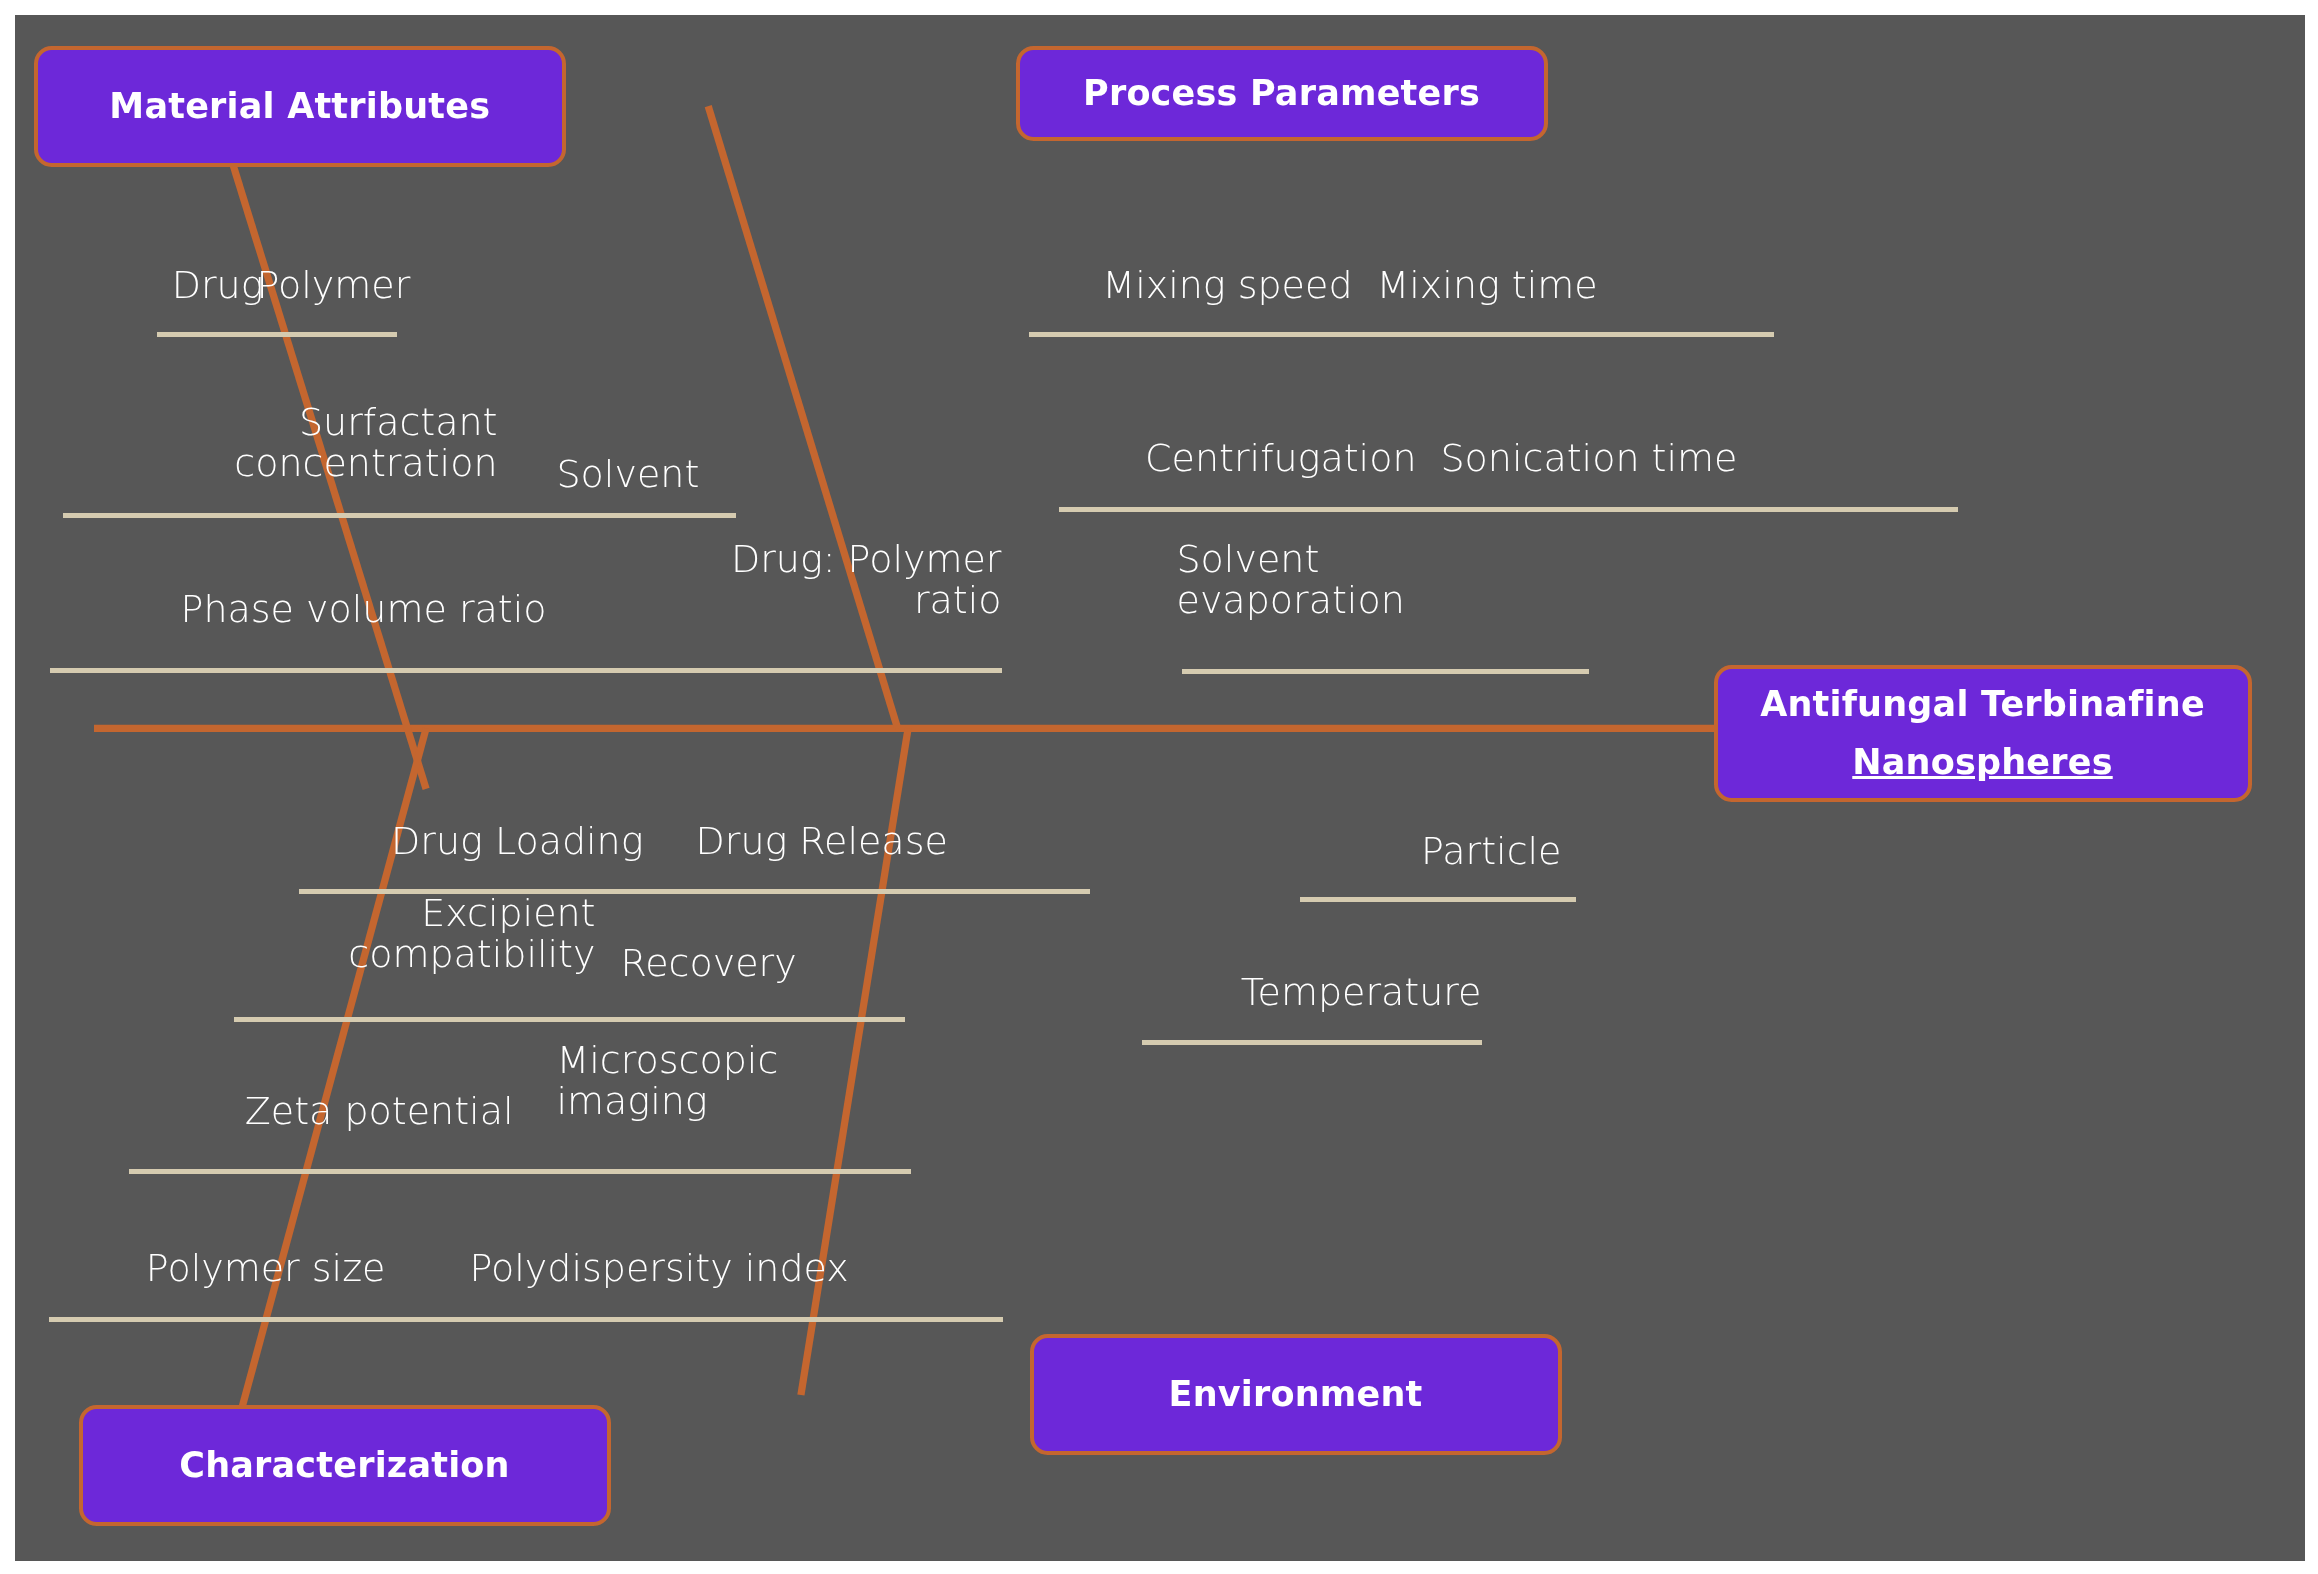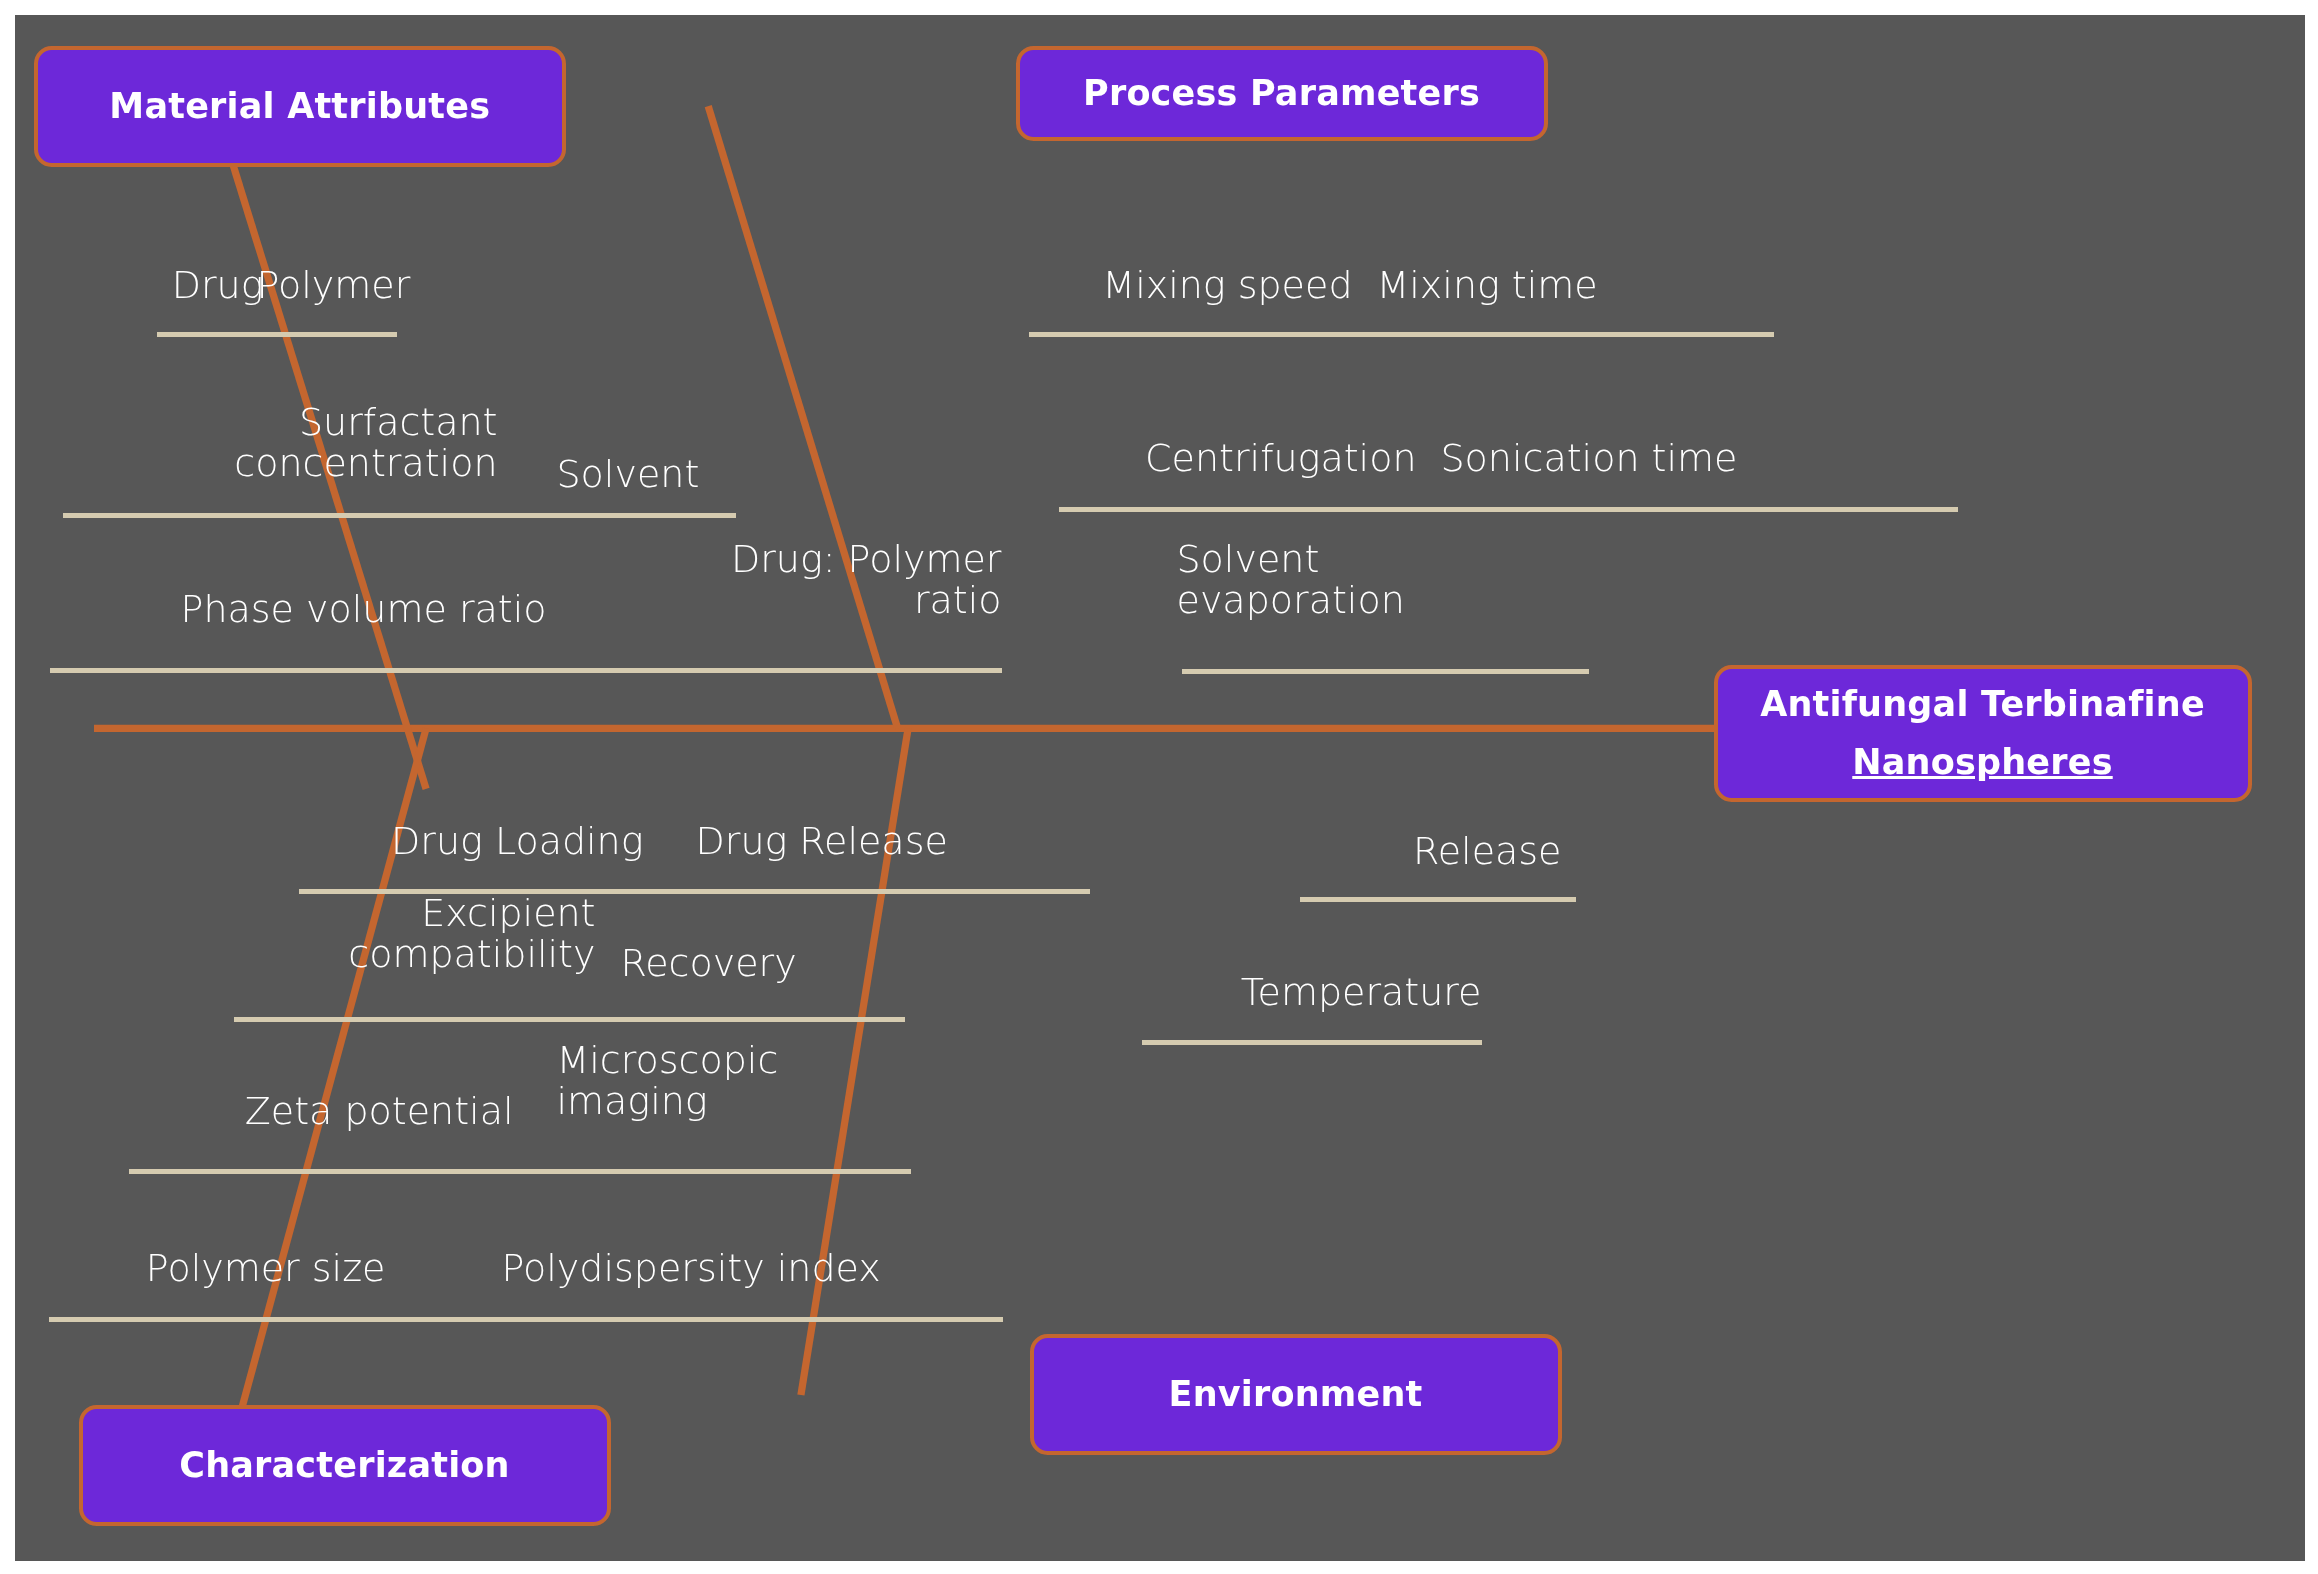--- a/index.html
+++ b/index.html
@@ -167,23 +167,23 @@
 compatibility</div>
   <div class="cause l" style="left:606px; top:928px; width:419px;">Recovery</div>
   <div class="rule" style="left:219px; top:1002px; width:671px;"></div>
 
   <div class="cause r" style="left:48px; top:1076px; width:451px;">Zeta potential</div>
   <div class="cause l" style="left:542px; top:1025px; width:379px;">Microscopic
 imaging</div>
   <div class="rule" style="left:114px; top:1154px; width:782px;"></div>
 
   <div class="cause r" style="left:16px; top:1233px; width:355px;">Polymer size</div>
-  <div class="cause l" style="left:455px; top:1233px; width:564px;margin-left:32px;">Polydispersity index</div>
+  <div class="cause l" style="left:455px; top:1233px; width:564px;">Polydispersity index</div>
   <div class="rule" style="left:34px; top:1302px; width:954px;"></div>
 
-  <div class="cause r" style="left:967px; top:816px; width:580px;">Release</div>
+  <div class="cause r" style="left:967px; top:816px; width:580px;">Particle</div>
   <div class="rule" style="left:1285px; top:882px; width:276px;"></div>
 
   <div class="cause r" style="left:887px; top:957px; width:580px;">Temperature</div>
   <div class="rule" style="left:1127px; top:1025px; width:340px;"></div>
 
 </div>
 
 
 </body></html>

